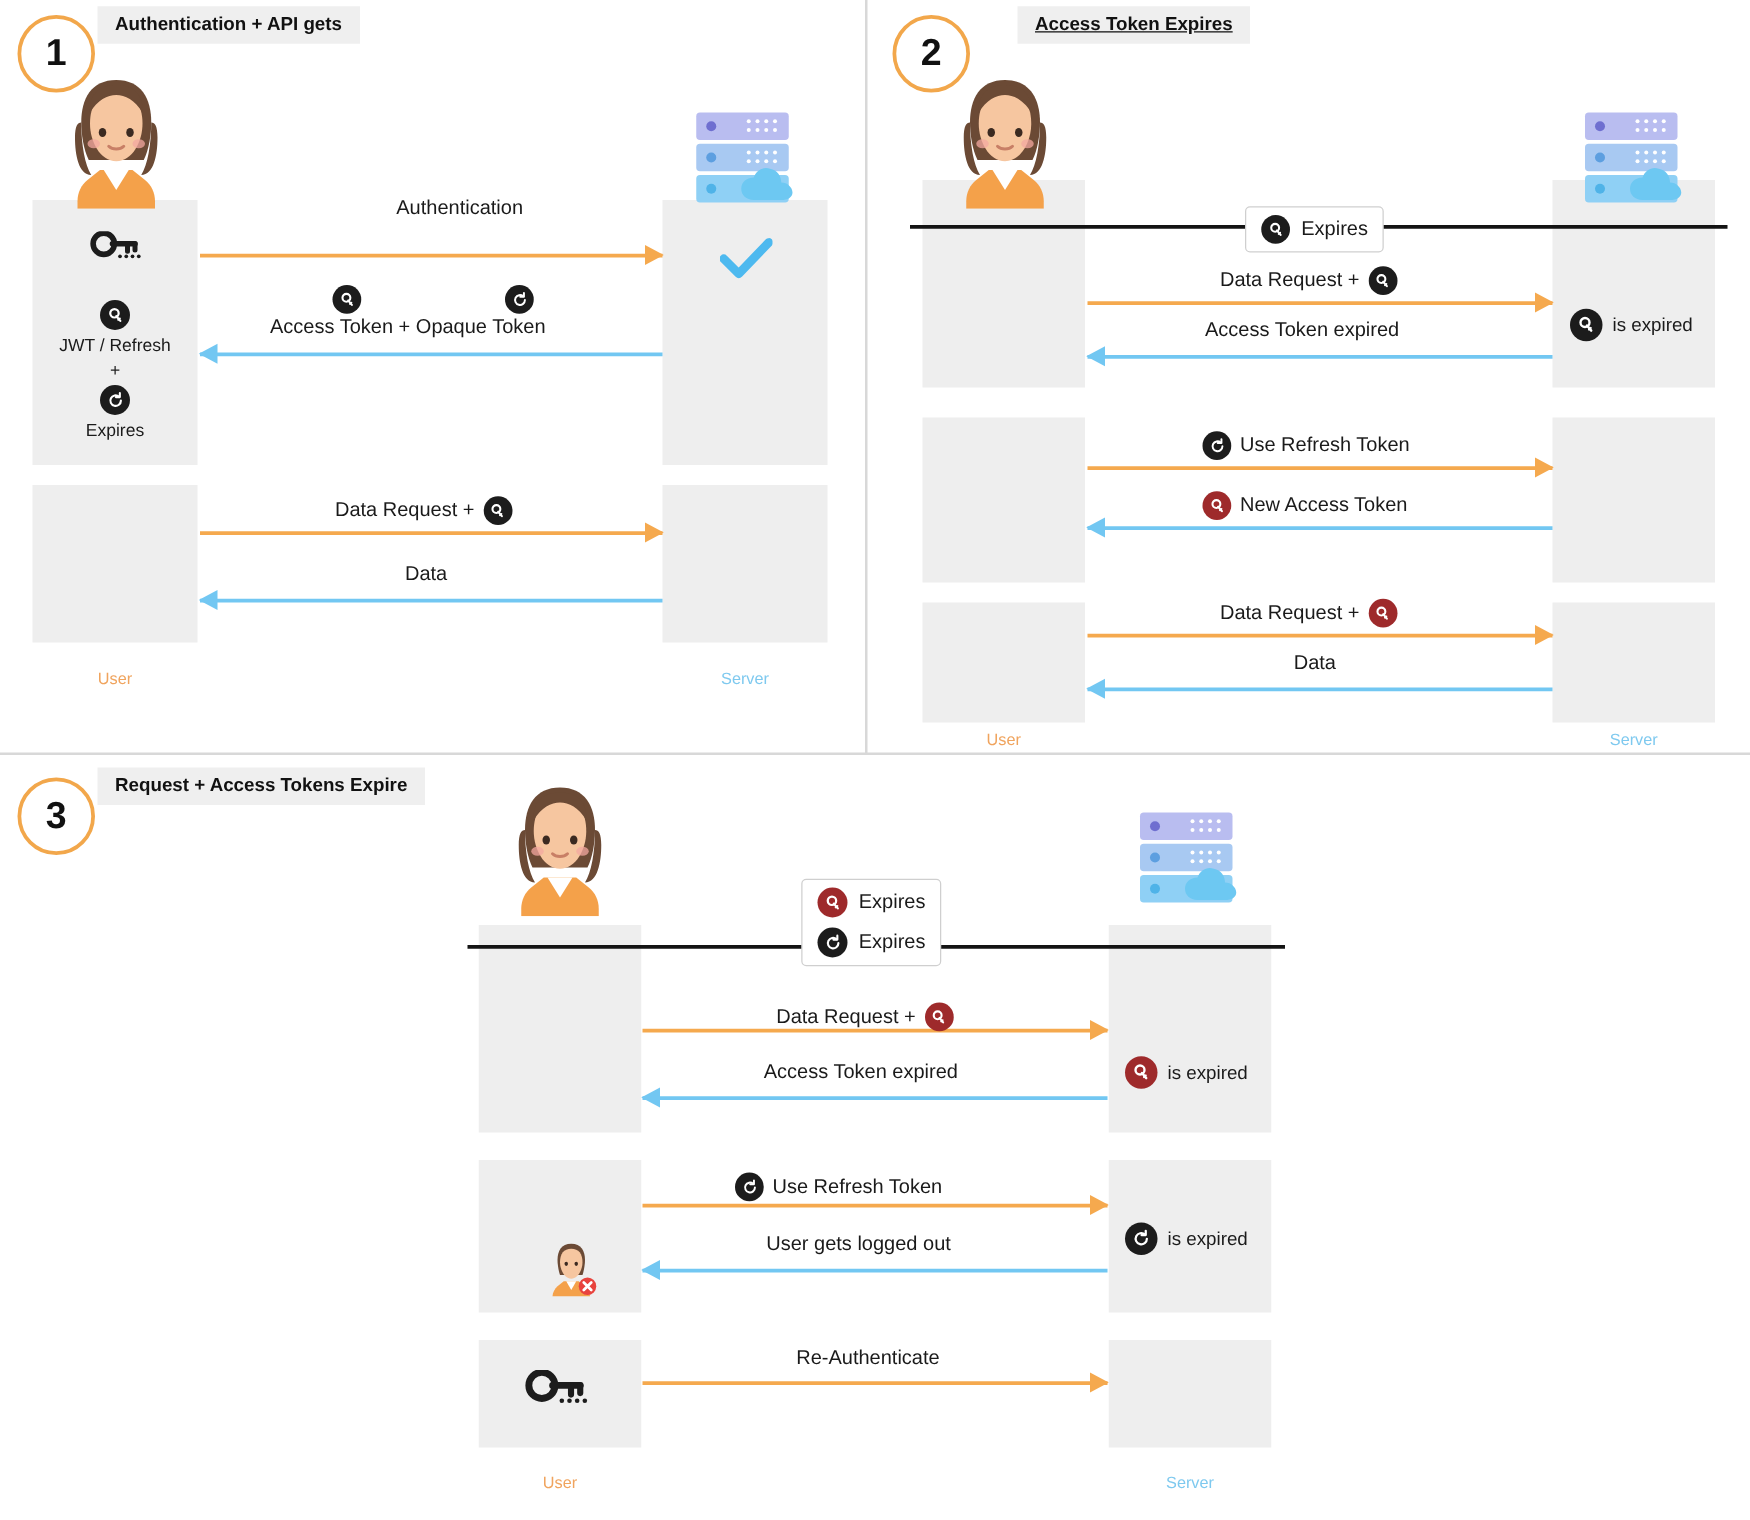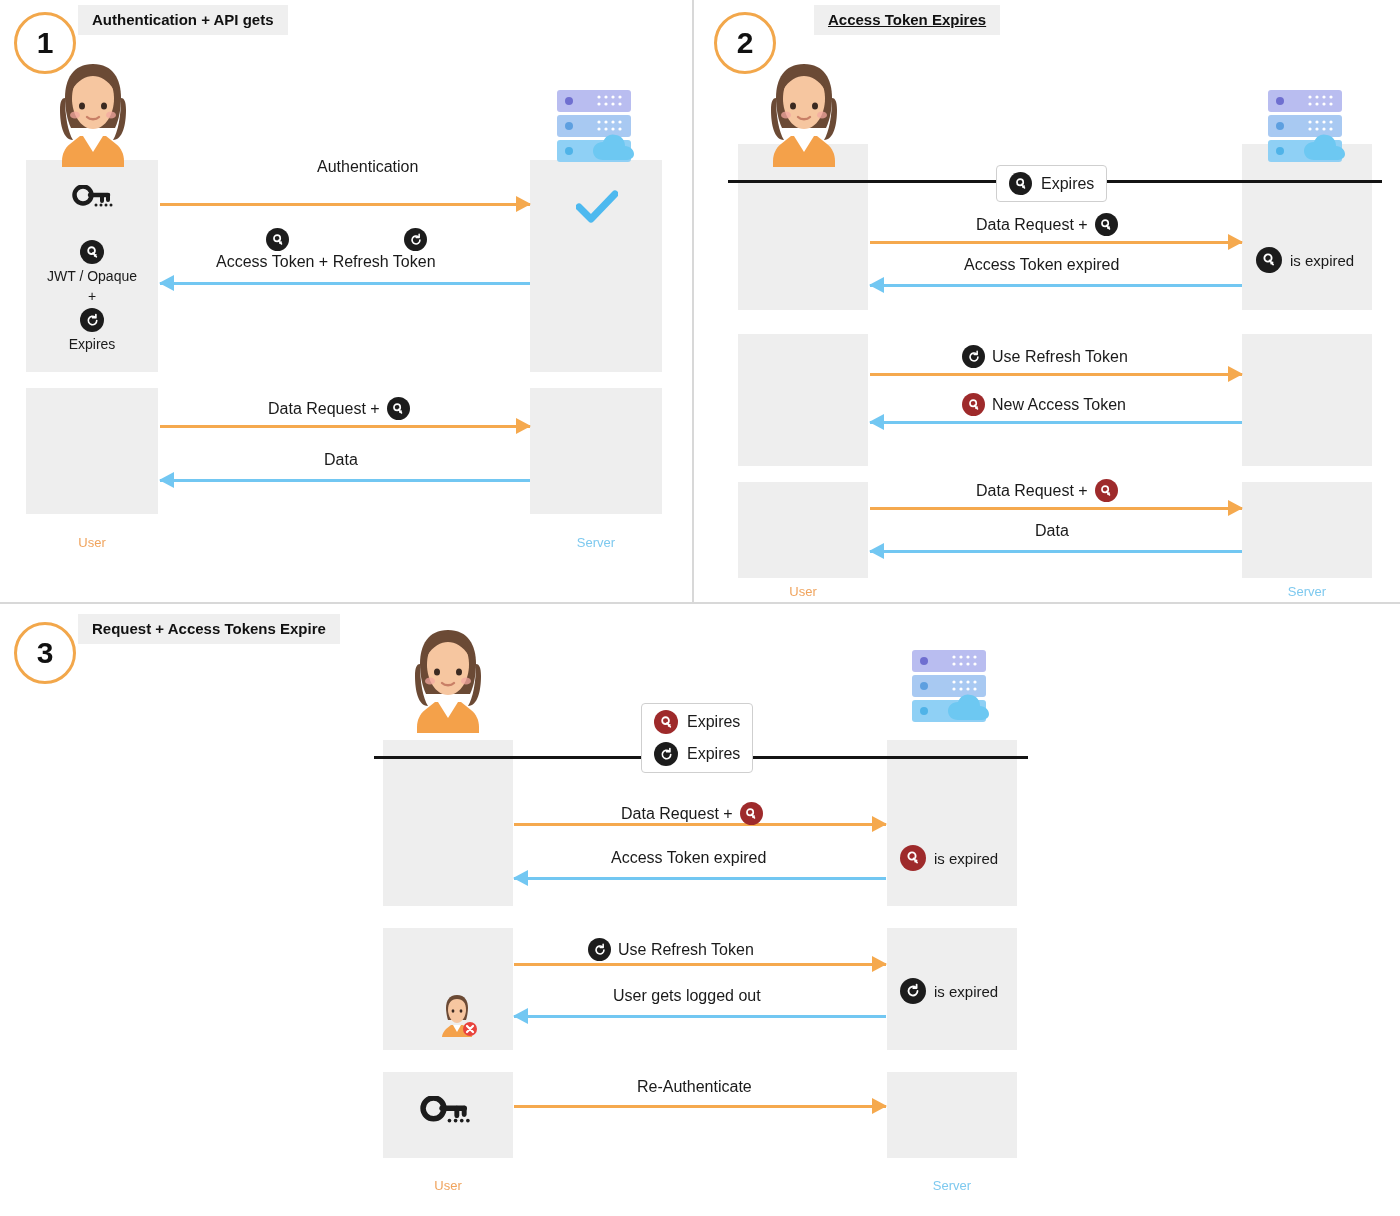--- a/index.html
+++ b/index.html
@@ -246,21 +246,21 @@
 </div>
 
 <div class="info-block" style="left:28px; top:240px; width:128px;">
   <span class="tok tok-key-dark" style="width:24px;height:24px;">
     <svg width="15" height="15" viewBox="0 0 16 16">
         <circle cx="7" cy="6" r="3.6" fill="none" stroke="#fff" stroke-width="1.9"></circle>
         <path d="M8.6 8.4L12 12.5" stroke="#fff" stroke-width="1.9" stroke-linecap="round"></path>
         <path d="M10.2 11.6l1.4-1.2" stroke="#fff" stroke-width="1.7" stroke-linecap="round"></path>
       </svg>
   </span>
-  <span>JWT / Opaque</span>
+  <span>JWT / Refresh</span>
   <span>+</span>
   <span class="tok tok-ref-dark" style="width:24px;height:24px;">
     <svg width="15" height="15" viewBox="0 0 16 16">
         <path d="M12.5 8a4.5 4.5 0 1 1-1.6-3.45" fill="none" stroke="#fff" stroke-width="1.8" stroke-linecap="round"></path>
         <path d="M11.6 1.6v3.4H8.2" fill="none" stroke="#fff" stroke-width="1.8" stroke-linecap="round" stroke-linejoin="round"></path>
       </svg>
   </span>
   <span>Expires</span>
 </div>
 
@@ -269,21 +269,21 @@
       <path d="M3 17l12 12L39 4" stroke="#4db9ef" stroke-width="7" fill="none" stroke-linecap="round" stroke-linejoin="round"></path>
     </svg>
 </div>
 
 <div class="arrow-label" style="left:284px; top:158px;margin-left:33px;">Authentication</div>
 <div class="arrow orange right" style="left:160px; top:203px; width:370px;">
     <span class="line"></span>
     <span class="head"></span>
   </div>
 
-<div class="arrow-label" style="left:216px; top:253px;">Access Token  +  Refresh Token</div>
+<div class="arrow-label" style="left:216px; top:253px;">Access Token  +  Opaque Token</div>
 <span class="tok tok-key-dark" style="position:absolute;left:266px;top:228px;width:23px;height:23px;z-index:4;">
   <svg width="14" height="14" viewBox="0 0 16 16">
       <circle cx="7" cy="6" r="3.6" fill="none" stroke="#fff" stroke-width="1.9"></circle>
       <path d="M8.6 8.4L12 12.5" stroke="#fff" stroke-width="1.9" stroke-linecap="round"></path>
       <path d="M10.2 11.6l1.4-1.2" stroke="#fff" stroke-width="1.7" stroke-linecap="round"></path>
     </svg>
 </span>
 <span class="tok tok-ref-dark" style="position:absolute;left:404px;top:228px;width:23px;height:23px;z-index:4;">
   <svg width="14" height="14" viewBox="0 0 16 16">
       <path d="M12.5 8a4.5 4.5 0 1 1-1.6-3.45" fill="none" stroke="#fff" stroke-width="1.8" stroke-linecap="round"></path>

